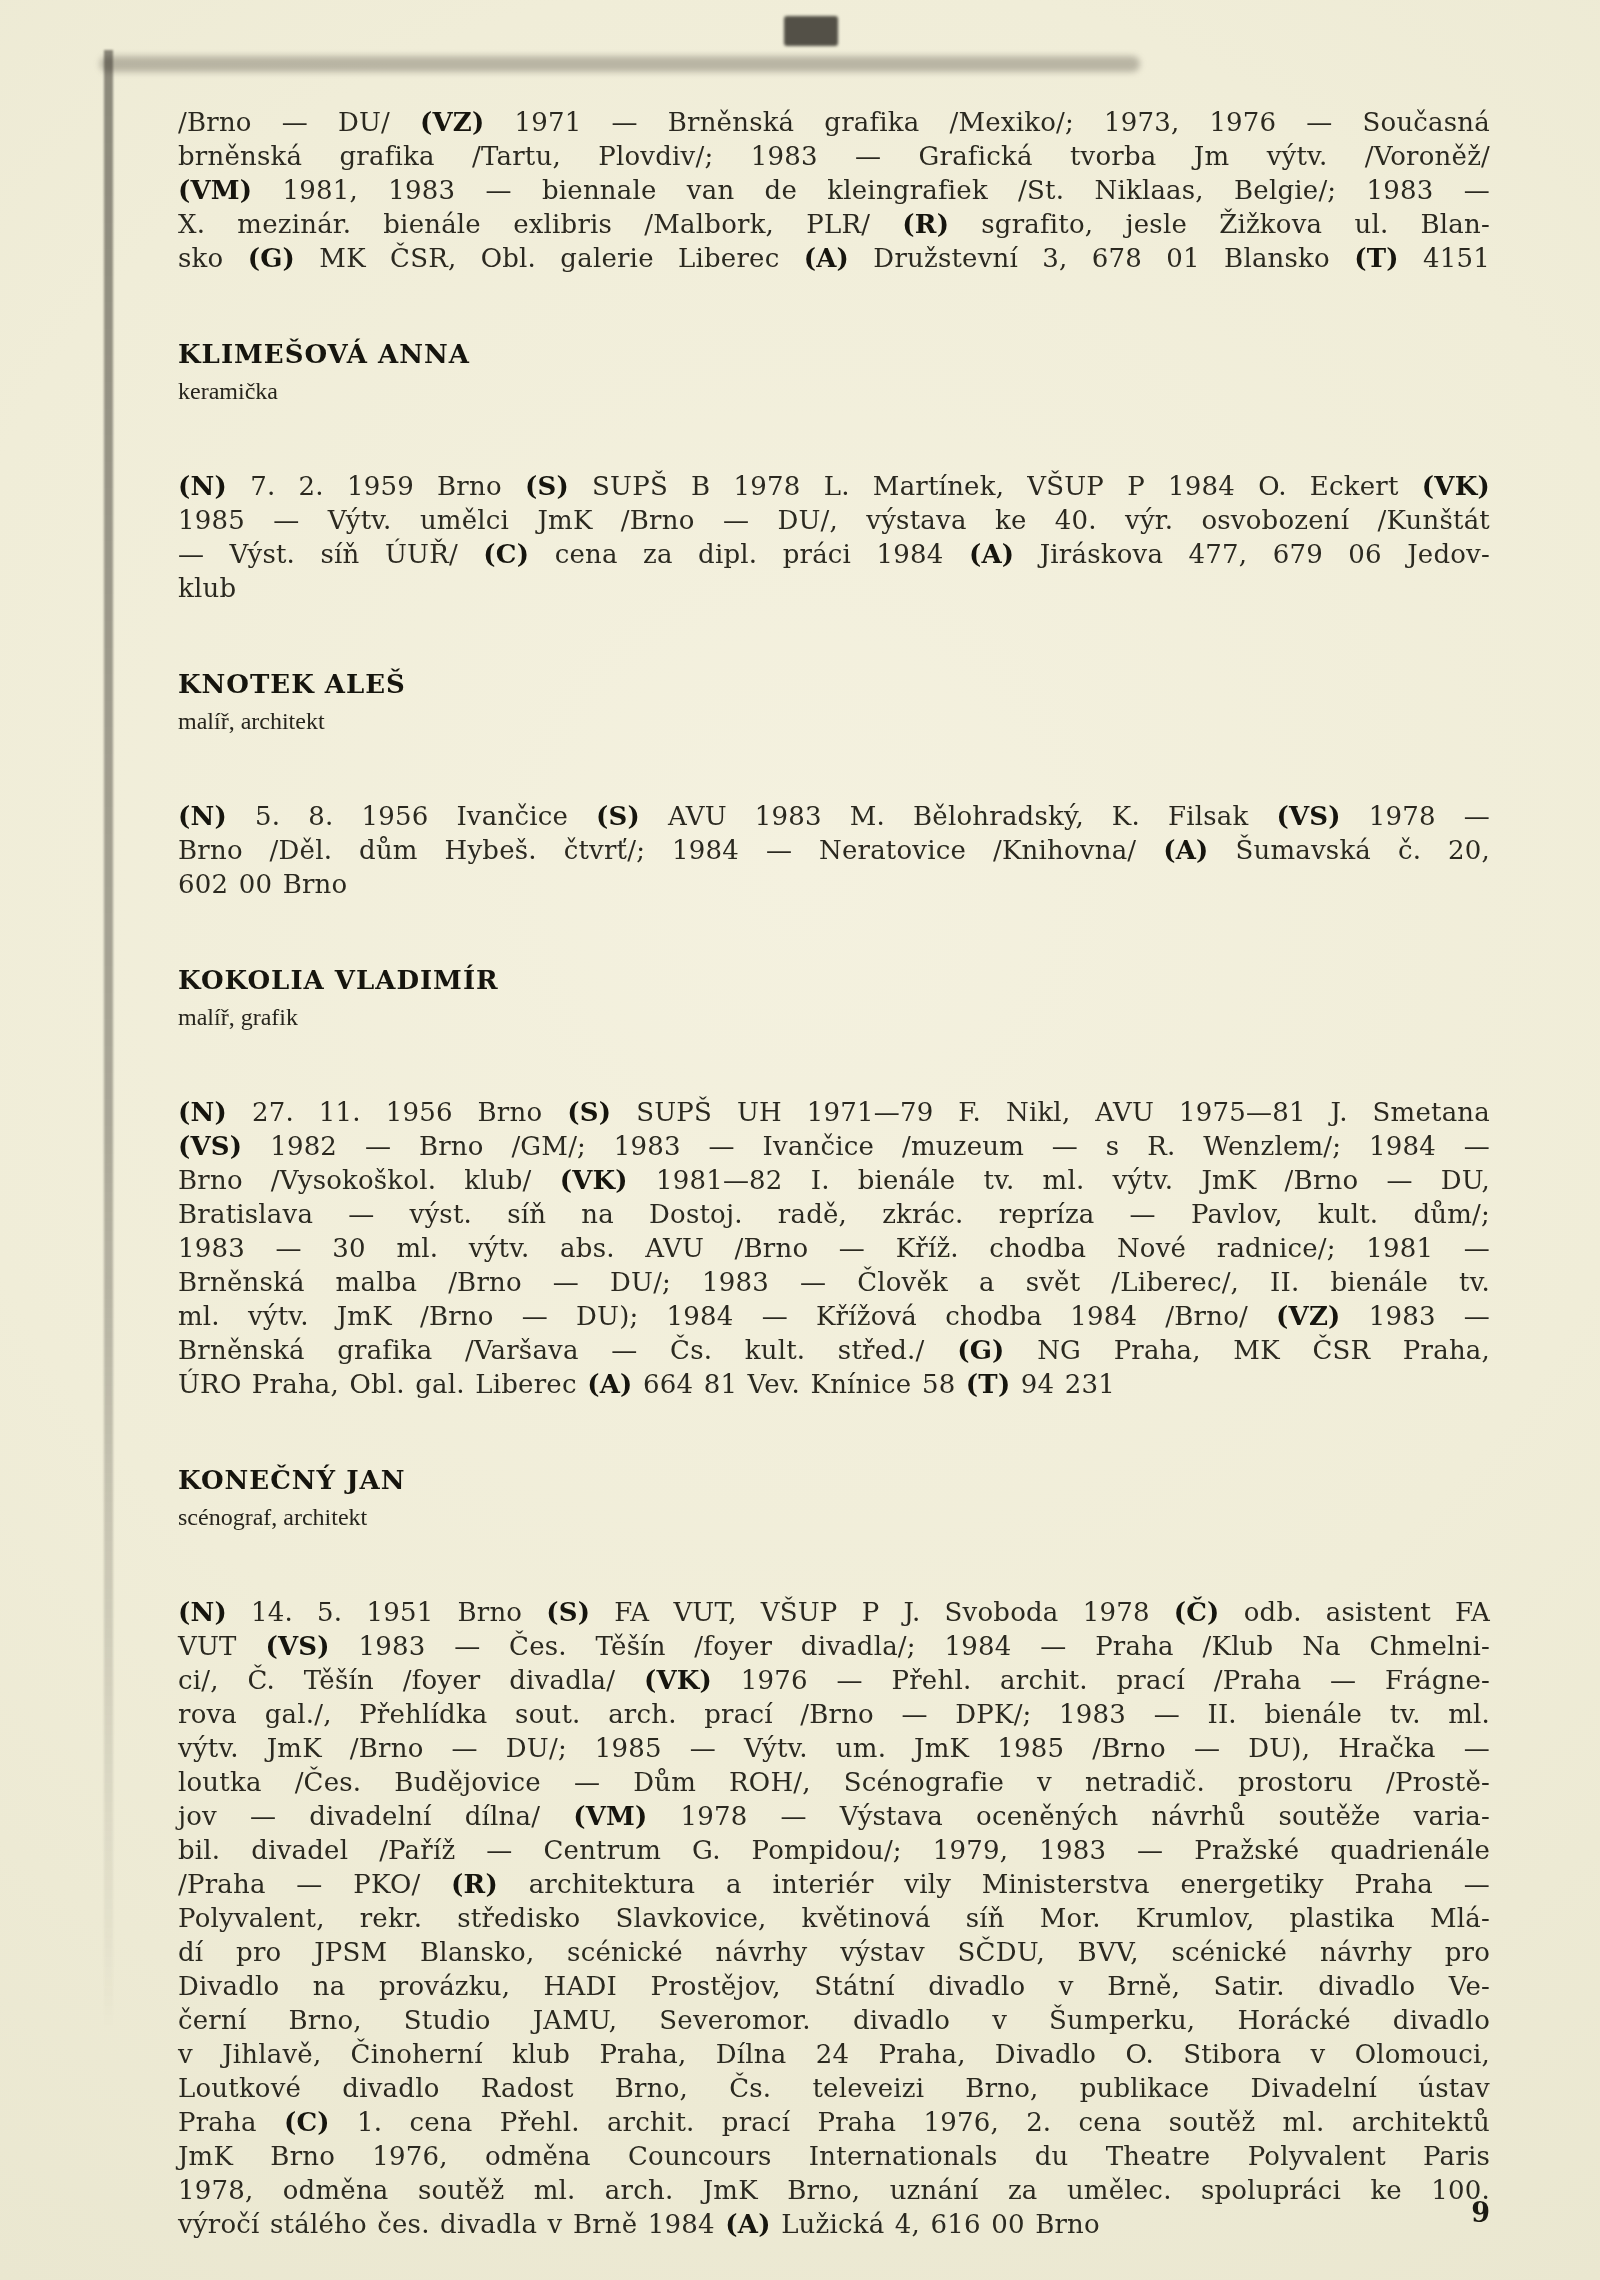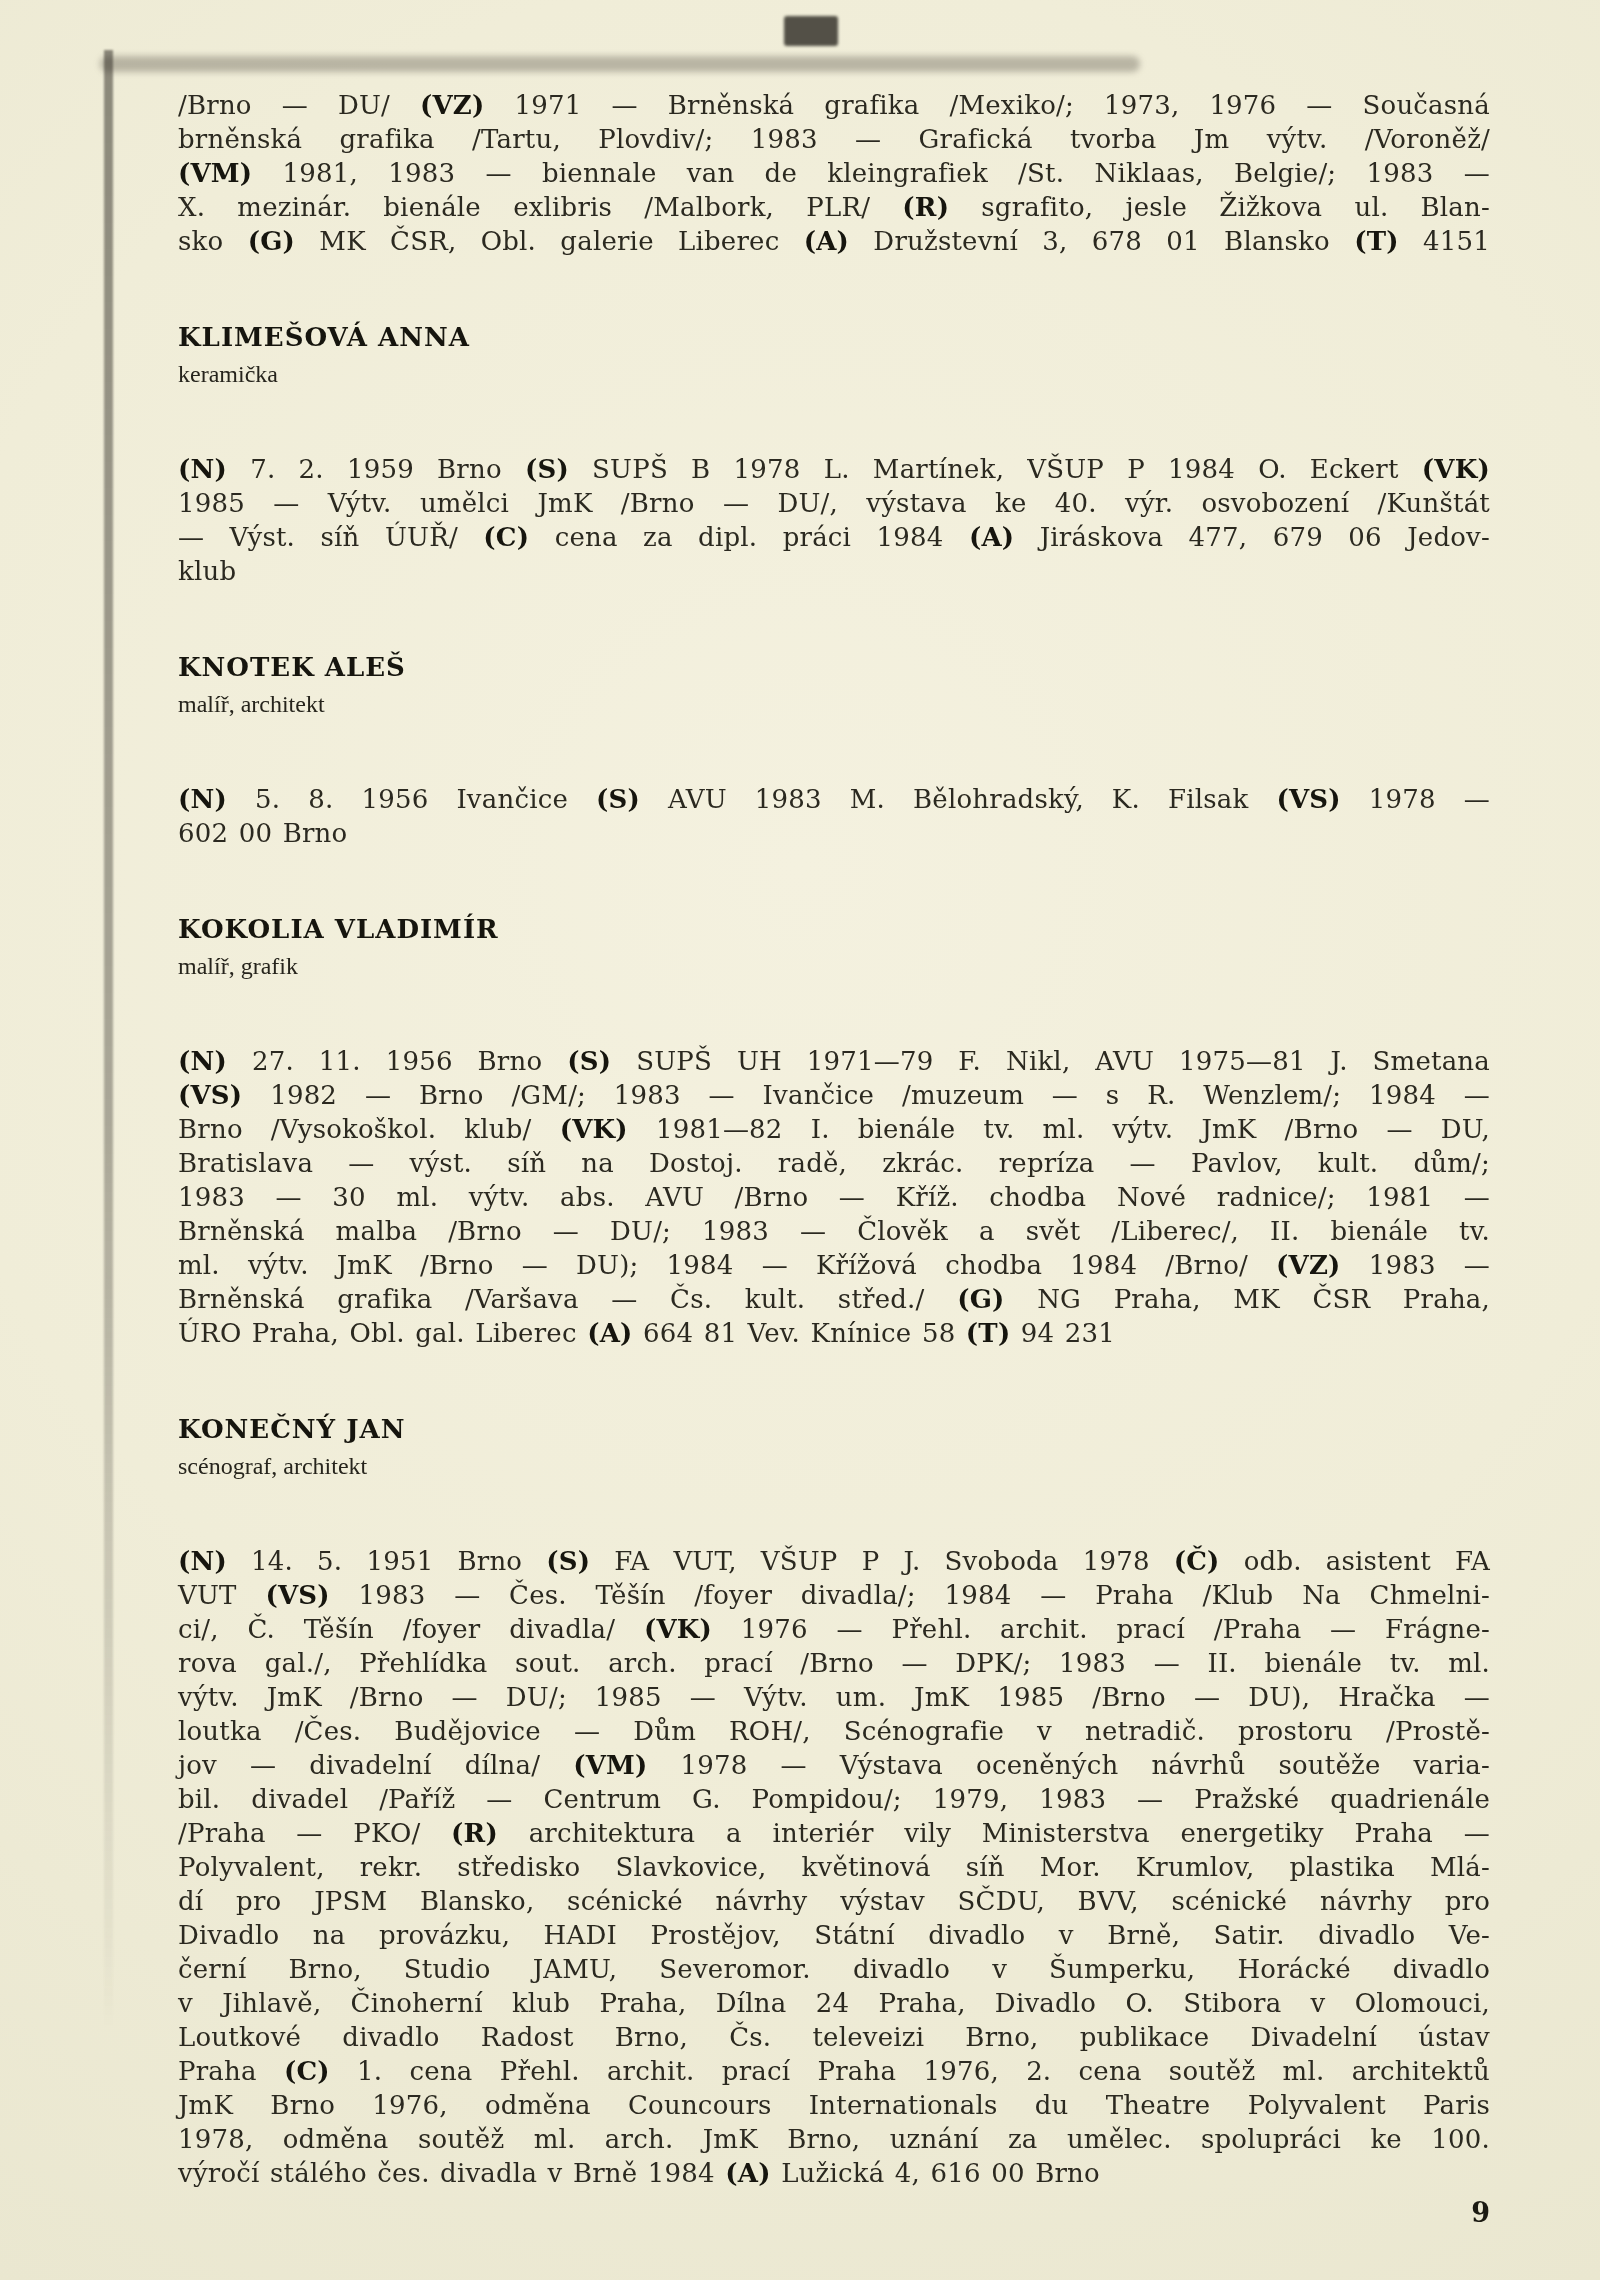--- a/index.html
+++ b/index.html
@@ -39,21 +39,21 @@
     position: absolute;
     left: 784px; top: 16px;
     width: 54px; height: 30px;
     background: rgba(38,36,30,0.78);
     border-radius: 3px;
     filter: blur(1.5px);
   }
   
   .content {
     position: absolute;
-    left: 178px; top: 0;
+    left: 178px; top: 17px;
     width: 1312px;
     padding-top: 88px;
   }
   .entry { margin-top: 62px; }
   .heading {
     margin: 0;
     font-size: 26px;
     line-height: 34px;
     font-weight: bold;
     letter-spacing: 1px;
@@ -116,20 +116,21 @@
           <div class="line">— Výst. síň ÚUŘ/ <b>(C)</b> cena za dipl. práci 1984 <b>(A)</b> Jiráskova 477, 679 06 Jedov-</div>
           <div class="line last">klub</div>
         </div>
     </section>
 
     <section class="entry">
       <h2 class="heading">KNOTEK ALEŠ</h2>
       <div class="profession">malíř, architekt</div>
       <div class="para">
           <div class="line"><b>(N)</b> 5. 8. 1956 Ivančice <b>(S)</b> AVU 1983 M. Bělohradský, K. Filsak <b>(VS)</b> 1978 —</div>
+          <div class="line">Brno /Děl. dům Hybeš. čtvrť/; 1984 — Neratovice /Knihovna/ <b>(A)</b> Šumavská č. 20,</div>
           <div class="line last">602 00 Brno</div>
         </div>
     </section>
 
     <section class="entry">
       <h2 class="heading">KOKOLIA VLADIMÍR</h2>
       <div class="profession">malíř, grafik</div>
       <div class="para">
           <div class="line"><b>(N)</b> 27. 11. 1956 Brno <b>(S)</b> SUPŠ UH 1971—79 F. Nikl, AVU 1975—81 J. Smetana</div>
           <div class="line"><b>(VS)</b> 1982 — Brno /GM/; 1983 — Ivančice /muzeum — s R. Wenzlem/; 1984 —</div>

